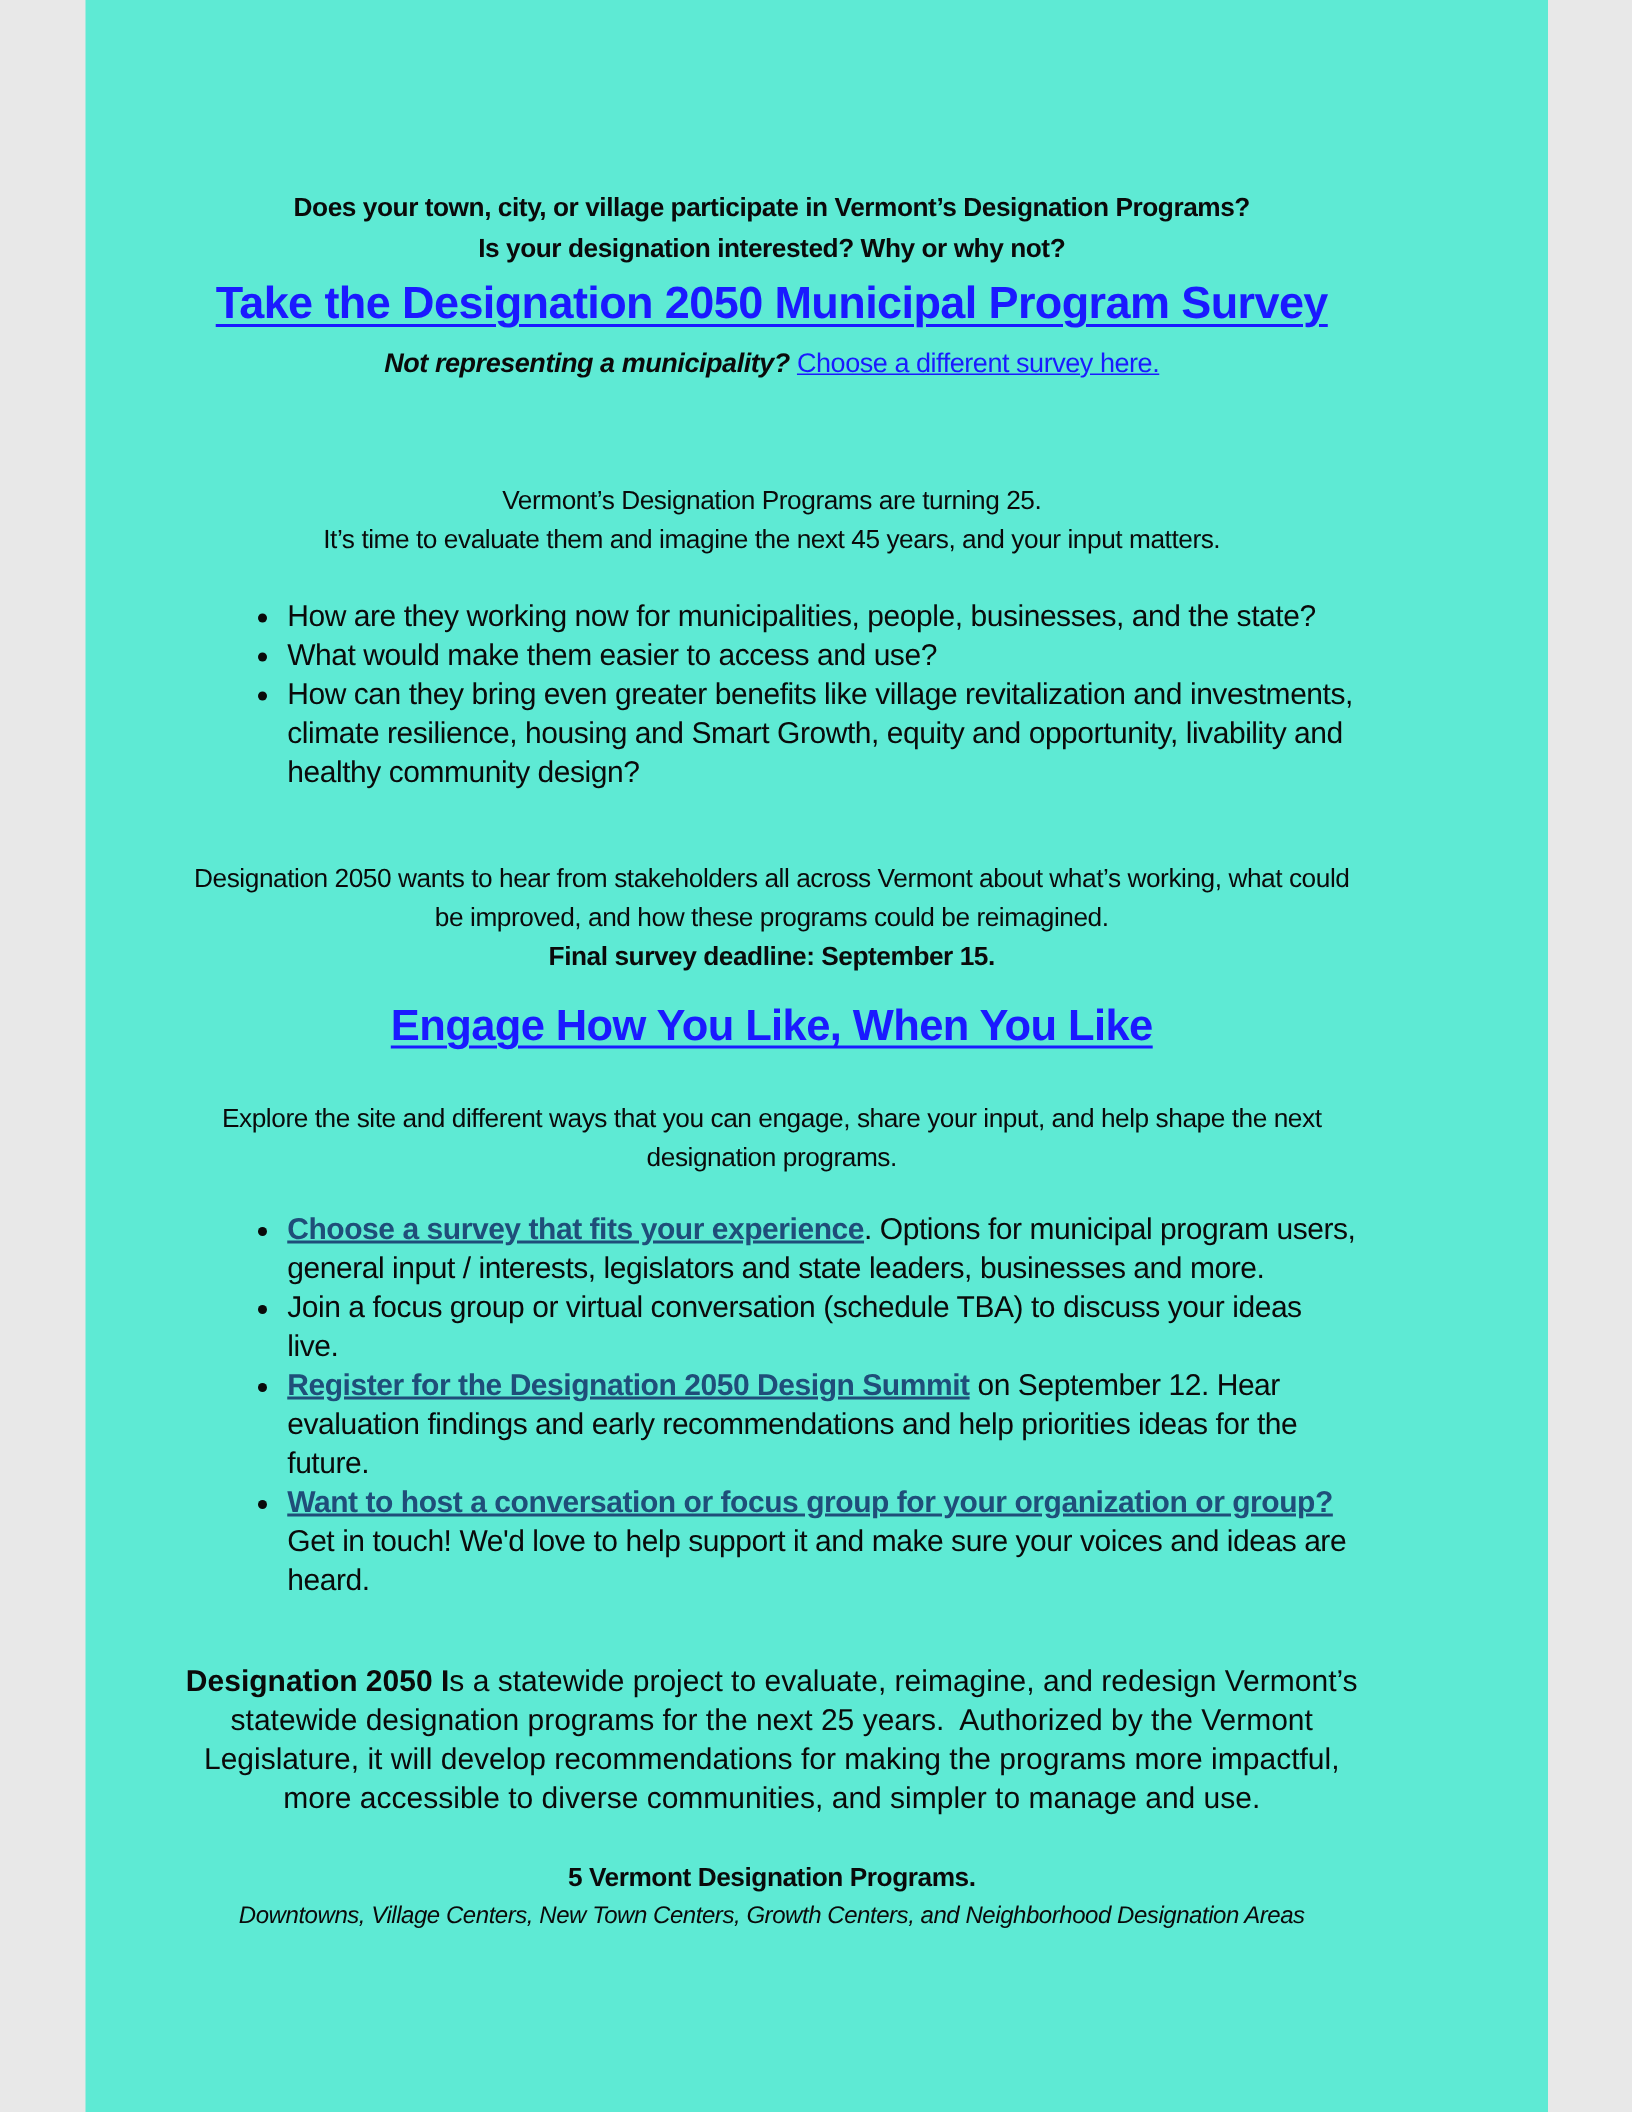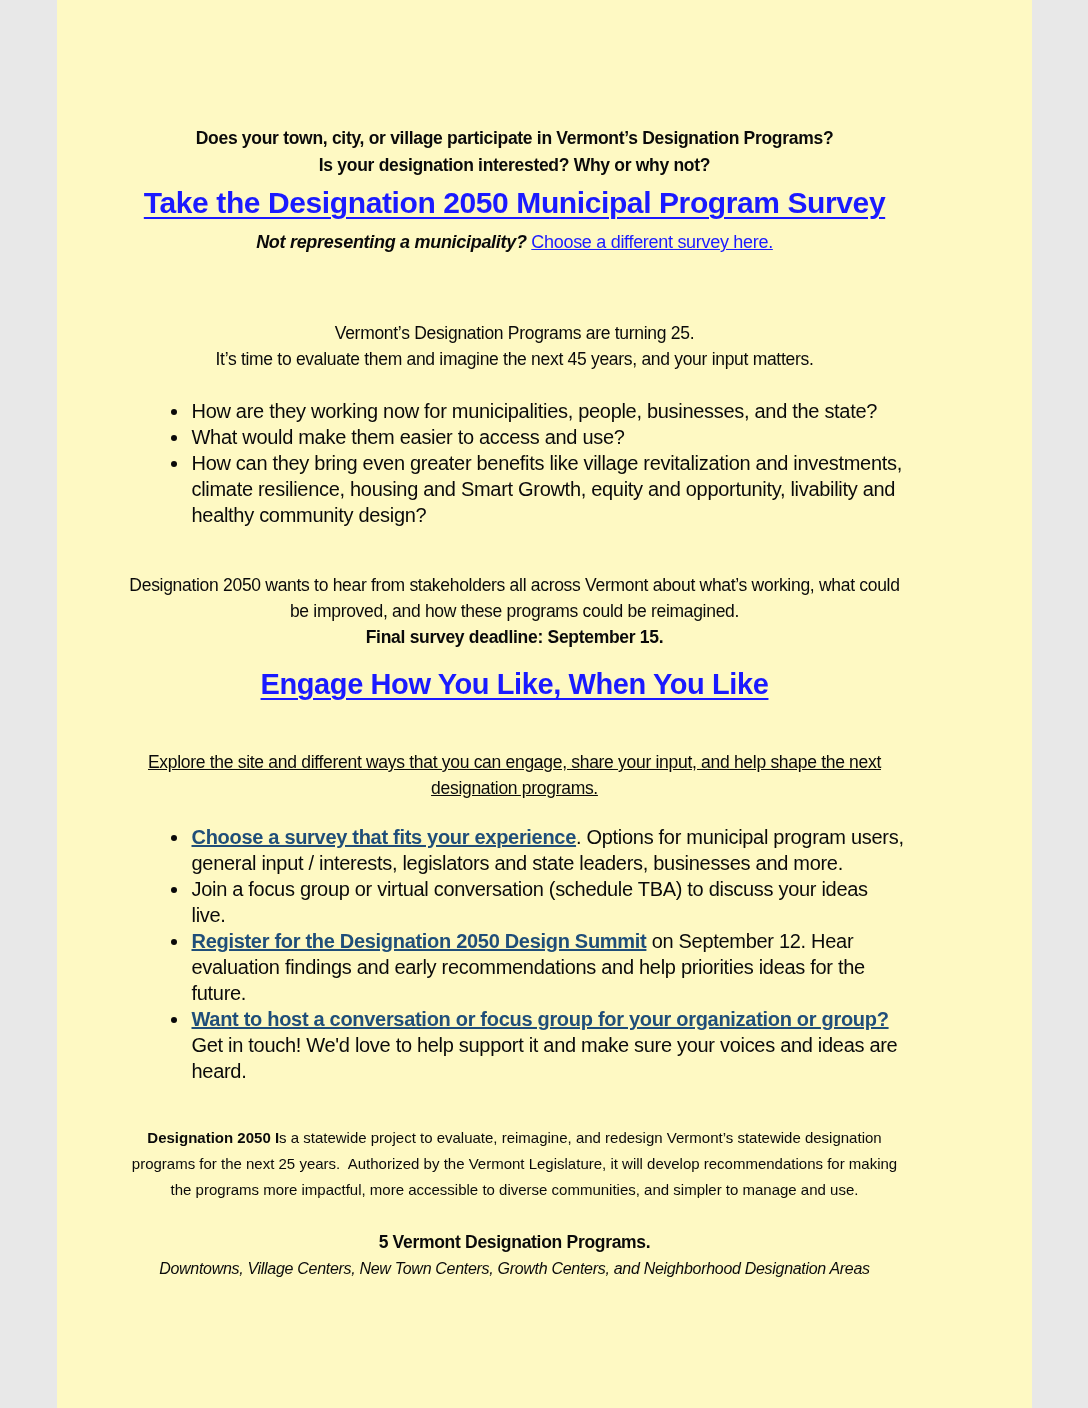--- a/index.html
+++ b/index.html
@@ -1,21 +1,21 @@
 <!DOCTYPE html>
 <html><head>
 <meta charset="utf-8">
 <style>
   html, body { margin: 0; padding: 0; background: #e8e8e8; }
   .page {
     position: relative;
     width: 975px;
     height: 1408px;
     margin: 0 auto;
-    background: #fef9c3;
+    background: #5eead4;
     box-sizing: border-box;
     padding: 125px 126px 0 67px;
     font-family: "Liberation Sans", sans-serif;
     color: #0a0a0a;
     overflow: hidden;
   }
   .condensed { letter-spacing: -0.3px; }
   .intro-line {
     font-size: 17.5px;
     font-weight: bold;
@@ -61,31 +61,31 @@
   ul.bullets li { padding-left: 2px; }
   .stakeholders { margin-top: 44px; }
   .deadline {
     font-weight: bold;
     font-size: 17.5px;
     line-height: 26px;
     text-align: center;
   }
   .h2-link-wrap { text-align: center; margin-top: 18px; }
   a.big-blue-link.h2 { font-size: 29px; }
-  .explore { margin-top: 48px; text-decoration: underline; }
+  .explore { margin-top: 31px; }
   ul.bullets.engage { margin-top: 23px; }
   a.navy-link {
     color: var(--navy, #1f4e79);
     font-weight: bold;
     text-decoration: underline;
     cursor: pointer;
   }
   .about {
     margin-top: 41px;
-    font-size: 15px;
+    font-size: 20px;
     line-height: 26px;
     text-align: center;
     letter-spacing: 0;
     white-space: pre-wrap;
   }
   .about .lead-bold { font-weight: bold; }
   .programs-heading {
     margin-top: 26px;
     font-weight: bold;
     font-size: 17.5px;

